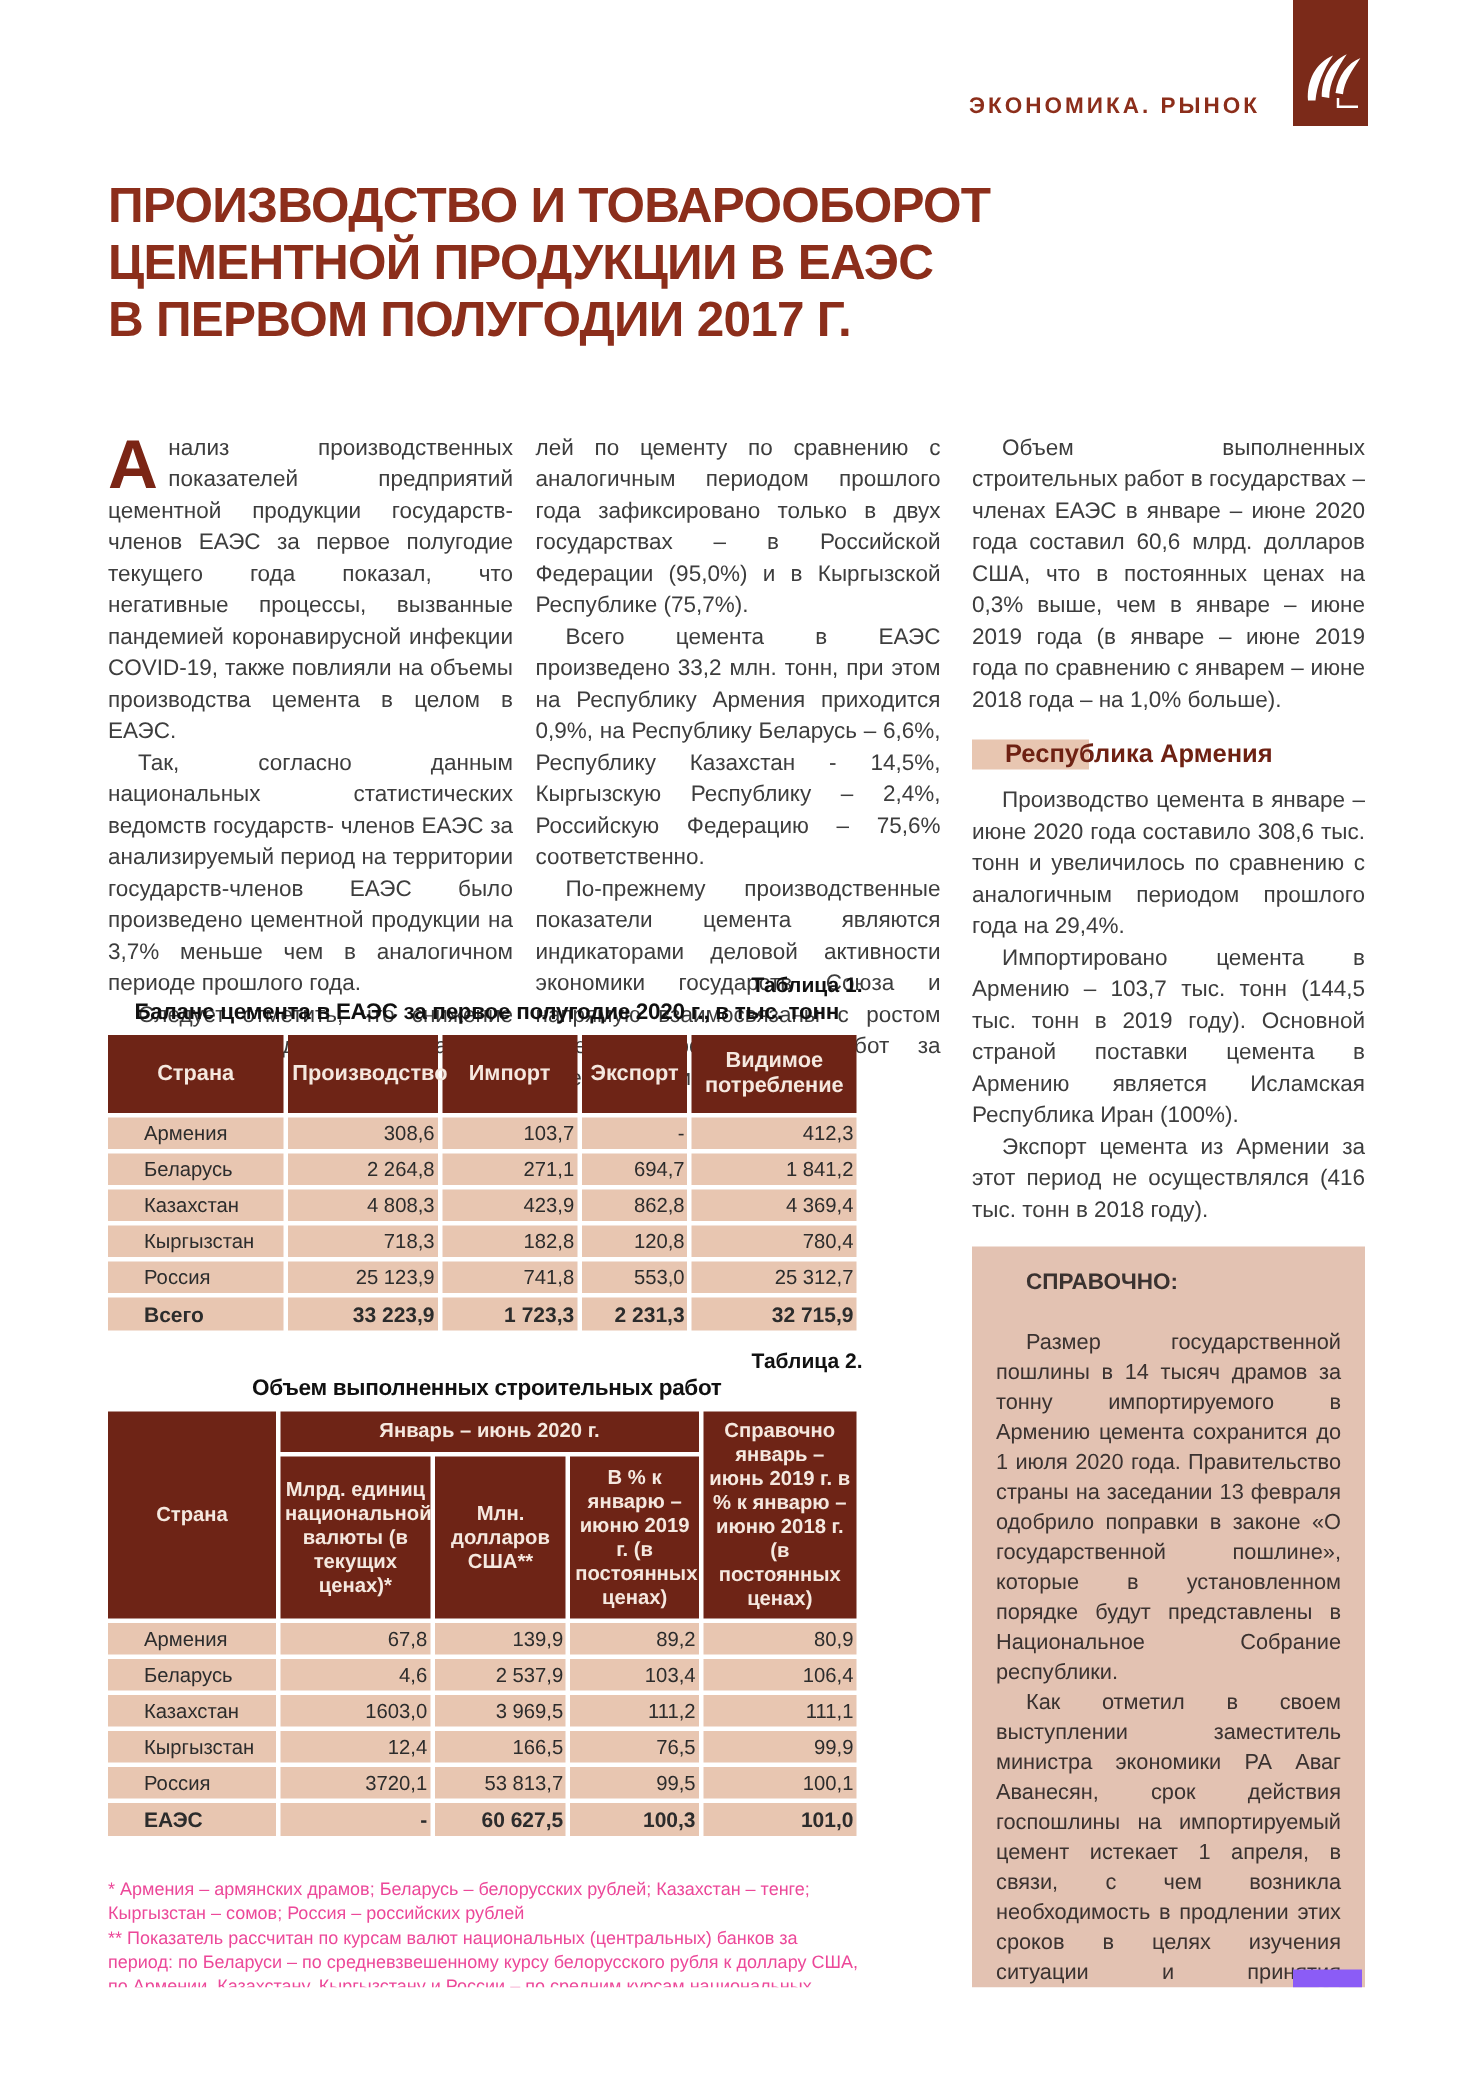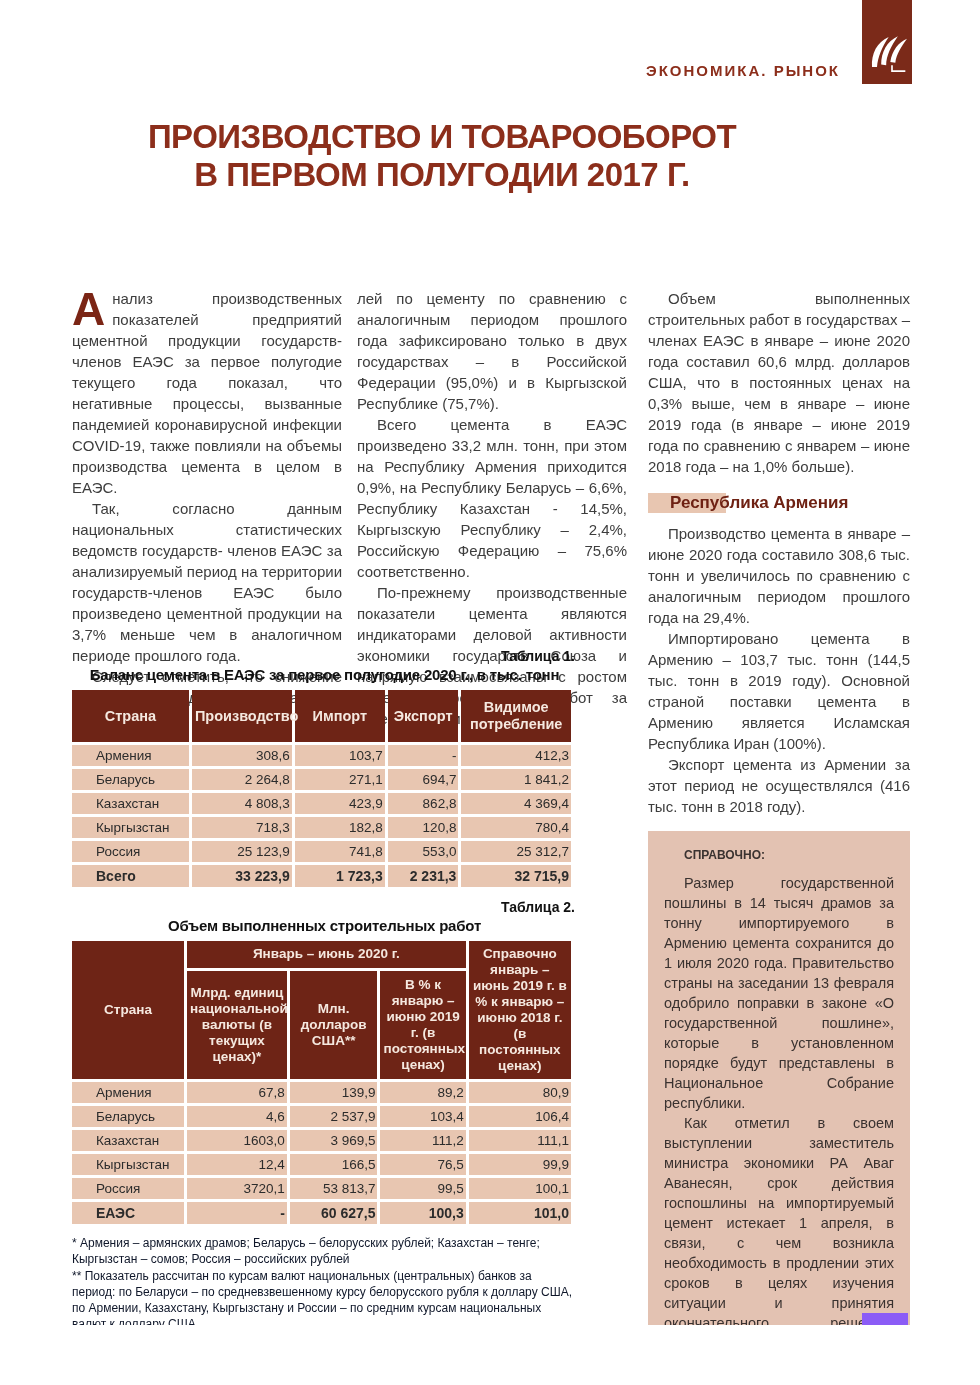--- a/index.html
+++ b/index.html
@@ -14,21 +14,21 @@
   }
   .logo-block{
     position:absolute;left:862px;top:0;width:50px;height:84px;background:#7b2a19;
     display:flex;align-items:flex-end;justify-content:center;padding-bottom:7px;box-sizing:border-box;
   }
   
   .title{
     position:absolute;left:72px;top:118px;width:740px;margin:0;
     font-size:33px;line-height:38px;font-weight:700;letter-spacing:-0.5px;color:#8c2e1b;
   }
-  .title .title-line{display:block;text-align:center;}
+  .title .title-line{display:block;}
   
   .col{position:absolute;top:288px;font-size:15px;line-height:21px;text-align:justify;}
   .col1{left:72px;width:270px;}
   .col2{left:357px;width:270px;}
   .col3{left:648px;width:262px;}
   .col p{margin:0;}
   .col p.indent, .ref-box p.indent{text-indent:20px;}
   .dropcap{
     float:left;font-size:46px;line-height:38px;font-weight:700;color:#7b2515;
     margin:2px 7px 0 0;
@@ -40,21 +40,21 @@
   }
   .heading-marker{
     position:absolute;left:-0px;top:1px;width:78px;height:20px;background:#e8c6b1;z-index:0;
   }
   .heading-text{position:relative;z-index:1;}
   
   .ref-box{
     margin-top:14px;background:#e3c2b2;padding:14px 16px 16px 16px;
     font-size:14.5px;line-height:20px;color:#3a3230;
   }
-  .ref-box .ref-heading{font-weight:700;padding-left:20px;margin-bottom:8px;font-size:12px;}
+  .ref-box .ref-heading{font-weight:700;padding-left:20px;margin-bottom:20px;font-size:15px;}
   .ref-box p{margin:0;text-align:justify;}
   
   .tables{position:absolute;left:72px;top:648px;width:505px;}
   .table-label{
     font-size:14px;font-weight:700;color:#111;text-align:right;padding-right:2px;
   }
   .t2label{margin-top:9px;}
   .table-caption{
     font-size:15px;font-weight:700;color:#111;text-align:center;letter-spacing:-0.2px;
     margin:2px 0 4px 0;
@@ -67,21 +67,21 @@
   .t2 th{font-size:13.5px;line-height:16px;}
   .t2 th.group{padding:5px 3px;}
   td{
     background:#e8c6b1;color:#2c2c2c;text-align:right;vertical-align:middle;
     font-size:13.5px;padding:3px 2px;
   }
   tbody td:first-child{text-align:left;padding-left:24px;margin-left:40px;}
   tbody tr:last-child td{font-weight:700;font-size:14px;}
   .t1 thead th{height:42px;}
   
-  .footnotes{margin-top:8px;font-size:12px;line-height:16px;color:#0f172a;text-align:left;}
+  .footnotes{margin-top:24px;font-size:12px;line-height:16px;color:#ec4899;text-align:left;}
   .footnotes p{margin:0 0 1px 0;}
   
   .footer-line{
     position:absolute;left:300px;right:142px;top:1362px;text-align:left;
     font-size:13px;letter-spacing:1px;color:#8a8a8a;
   }
   .page-num-box{
     position:absolute;left:862px;top:1313px;width:46px;height:72px;background:#8b5cf6;
     color:#ffffff;font-size:15px;font-weight:700;text-align:center;
     box-sizing:border-box;padding-top:9px;
@@ -99,20 +99,21 @@
         <path d="M6 44 C5 28 12 14 26 8 C18 20 13 32 12 44 Z"></path>
         <path d="M17 41 C17 26 24 13 37 7 C29 19 23 30 23 42 Z"></path>
         <path d="M28 38 C30 24 38 14 48 10 C41 20 35 29 34 39 Z"></path>
       </g>
       <path d="M30 42 L30 49 L46 49" stroke="#ffffff" stroke-width="2" fill="none"></path>
     </svg>
   </div>
 
   <h1 class="title">
     <span class="title-line">ПРОИЗВОДСТВО И ТОВАРООБОРОТ</span>
+    <span class="title-line">ЦЕМЕНТНОЙ ПРОДУКЦИИ В ЕАЭС</span>
     <span class="title-line">В ПЕРВОМ ПОЛУГОДИИ 2017 Г.</span>
   </h1>
 
   <div class="col col1">
     <p><span class="dropcap">А</span><span>нализ производственных показателей предприятий цементной продукции государств-членов ЕАЭС за первое полугодие текущего года показал, что негативные процессы, вызванные пандемией коронавирусной инфекции COVID-19, также повлияли на объемы производства цемента в целом в ЕАЭС.</span></p>
     <p class="indent">Так, согласно данным национальных статистических ведомств государств- членов ЕАЭС за анализируемый период на территории государств-членов ЕАЭС было произведено цементной продукции на 3,7% меньше чем в аналогичном периоде прошлого года.</p>
     <p class="indent">Следует отметить, что снижение индекса производственных показате-</p>
   </div>
 
   <div class="col col2">

